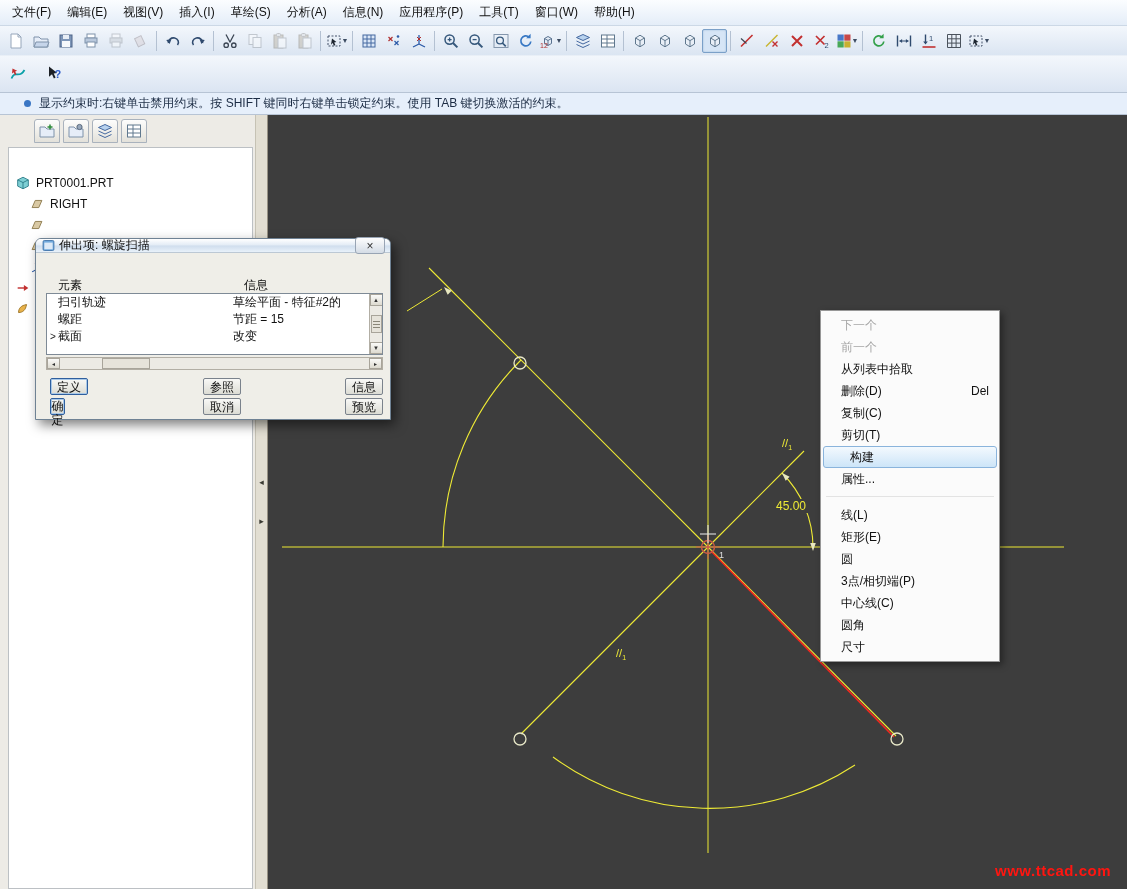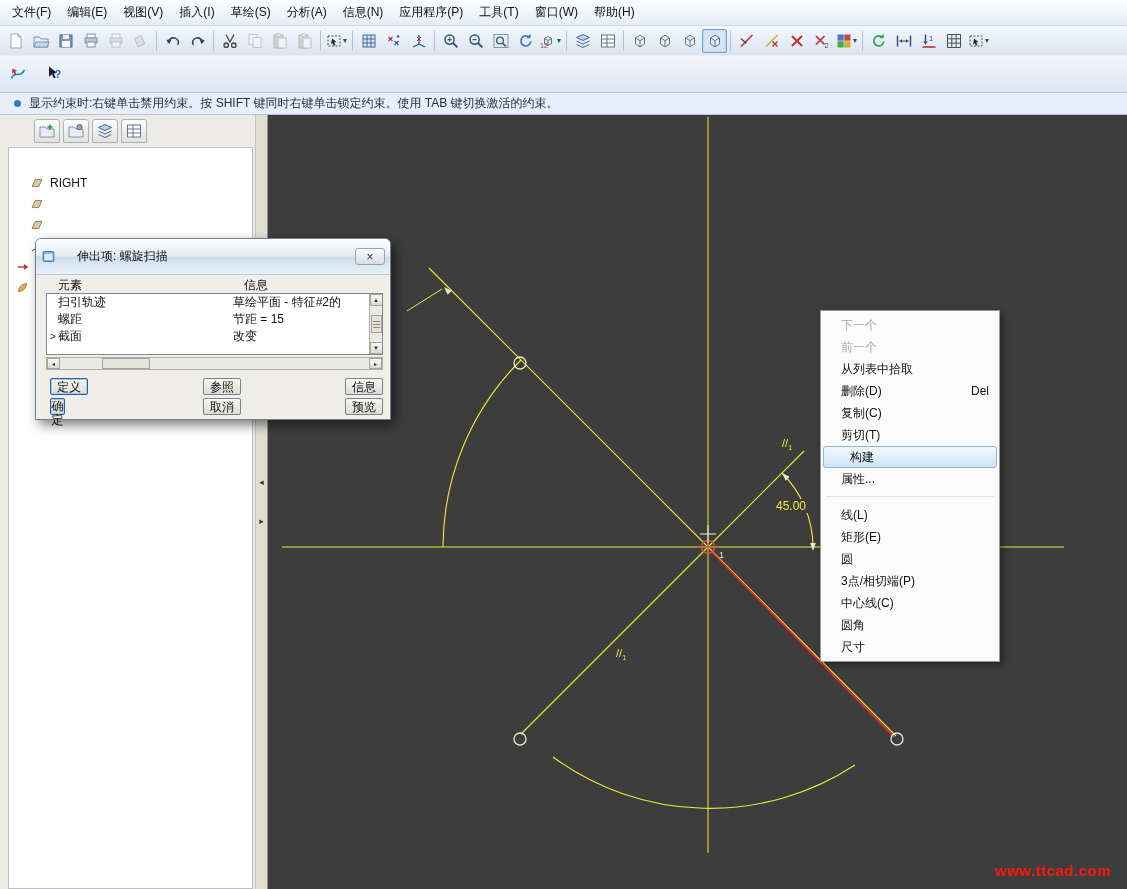--- a/index.html
+++ b/index.html
@@ -18,21 +18,21 @@
   .toolbar.t2{height:37px;border-bottom:1px solid #b7c4d5;align-items:center}
   .tbtn{width:25px;height:24px;display:flex;align-items:center;justify-content:center;border:1px solid transparent;border-radius:2px;position:relative}
   .toolbar.t2 .tbtn{width:30px;height:28px;margin-right:6px}
   .tbtn.disabled{opacity:.42;filter:grayscale(.7)}
   .tbtn.pressed{border-color:#7ba0c8;background:#d6e5f6;box-shadow:inset 0 0 2px #9ab8d8}
   .tsep{width:1px;height:20px;background:#b4c1d2;margin:0 3px;flex:none}
   .tdrop{font-size:7px;color:#3c4c62;margin-left:-1px}
   .icn svg{width:18px;height:18px;display:block}
 
   
-  .msgbar{height:22px;background:#e6effb;border-bottom:1px solid #b7c4d5;display:flex;align-items:center;padding-left:14px;gap:8px}
+  .msgbar{height:22px;background:#e6effb;border-bottom:1px solid #b7c4d5;display:flex;align-items:center;padding-left:24px;gap:8px}
   .msg-bullet{width:7px;height:7px;border-radius:50%;background:#3a76c4;flex:none}
   .msg-text{color:#1c2c44;white-space:nowrap}
 
   
   .main{display:flex;height:774px}
   .left-panel{width:255px;background:#edebe6;display:flex;flex-direction:column;flex:none}
   .panel-tabs{height:30px;display:flex;align-items:center;gap:3px;padding:3px 2px 1px 34px}
   .ptab{width:26px;height:24px;border:1px solid #a9b2bd;border-radius:3px 3px 0 0;background:linear-gradient(#fdfdfc,#e3e1da);
     display:flex;align-items:center;justify-content:center}
   .panel-drops{height:27px;display:flex;gap:14px;padding:4px 0 4px 12px}
@@ -48,22 +48,22 @@
   .splitter .arr{font-size:9px;color:#3a3a32;line-height:9px}
 
   
   .canvas{position:relative;flex:1;background:#3d3d3d;overflow:hidden}
   .canvas svg{position:absolute;left:0;top:0;width:100%;height:100%}
   .watermark{position:absolute;right:16px;bottom:10px;color:#ff1510;font-size:15px;letter-spacing:.5px;font-weight:bold}
 
   
   .dialog{position:absolute;left:35px;top:238px;width:356px;height:182px;background:#efeee8;
     border:1px solid #6f8294;border-radius:6px 6px 0 0;box-shadow:4px 5px 12px rgba(0,0,0,.5);z-index:40}
-  .dlg-title{height:36px;border-radius:5px 5px 0 0;border-bottom:1px solid #bcc8d4;
-    background:linear-gradient(#ffffff,#e2ebf5 48%,#cfdded 52%,#e8f1fa);display:flex;align-items:center;gap:21px;padding:0 5px}
+  .dlg-title{height:14px;border-radius:5px 5px 0 0;border-bottom:1px solid #bcc8d4;
+    background:linear-gradient(#ffffff,#e2ebf5 48%,#cfdded 52%,#e8f1fa);display:flex;align-items:center;gap:3px;padding:0 5px}
   .dlg-title .t{flex:1;white-space:nowrap}
   .dlg-ico svg{width:15px;height:15px;display:block}
   .dlg-close{width:30px;height:17px;border:1px solid #98a4b4;border-radius:3px;background:linear-gradient(#fdfdfd,#d4dce6);
     display:flex;align-items:center;justify-content:center;font-size:12px;color:#333;line-height:12px}
   .dlg-head{position:absolute;left:10px;top:38px;width:337px;height:14px}
   .dlg-head .h1{position:absolute;left:12px}
   .dlg-head .h2{position:absolute;left:198px}
   .dlg-list{position:absolute;left:10px;top:54px;width:337px;height:62px;background:#fff;border:1px solid #7e8a96;overflow:hidden}
   .drow{height:17px;display:flex;align-items:center;margin-right:14px;white-space:nowrap}
   .dmark{width:11px;padding-left:3px;font-size:10px;color:#222;flex:none}
@@ -495,20 +495,29 @@
             <span class="icn">
               <svg viewBox="0 0 18 18">
                 <rect x="2.5" y="3" width="13" height="12" fill="#fff" stroke="#60788e"></rect>
                 <path d="M2.5 7h13M2.5 11h13M8 3v12" stroke="#60788e"></path>
               </svg>
             </span>
           </div>
         </div>
       <div class="tree-wrap">
         <div id="tree">
+            <div class="trow" style="padding-left:6px">
+              <span class="icn">
+                <svg viewBox="0 0 18 18">
+                  <path d="M3 5.5l6-3 6 3v7l-6 3-6-3z" fill="#7ecfd4" stroke="#2a7a86"></path>
+                  <path d="M3 5.5l6 3 6-3M9 8.5v7" fill="none" stroke="#2a7a86"></path>
+                </svg>
+              </span>
+              <span class="tlabel">PRT0001.PRT</span>
+            </div>
             <div class="trow" style="padding-left:20px">
               <span class="icn">
                 <svg viewBox="0 0 18 18">
                   <path d="M3.5 13L7 5h7.5L11 13z" fill="#d9c9a4" stroke="#8a7648"></path>
                 </svg>
               </span>
               <span class="tlabel">RIGHT</span>
             </div>
             <div class="trow" style="padding-left:20px">
               <span class="icn">

